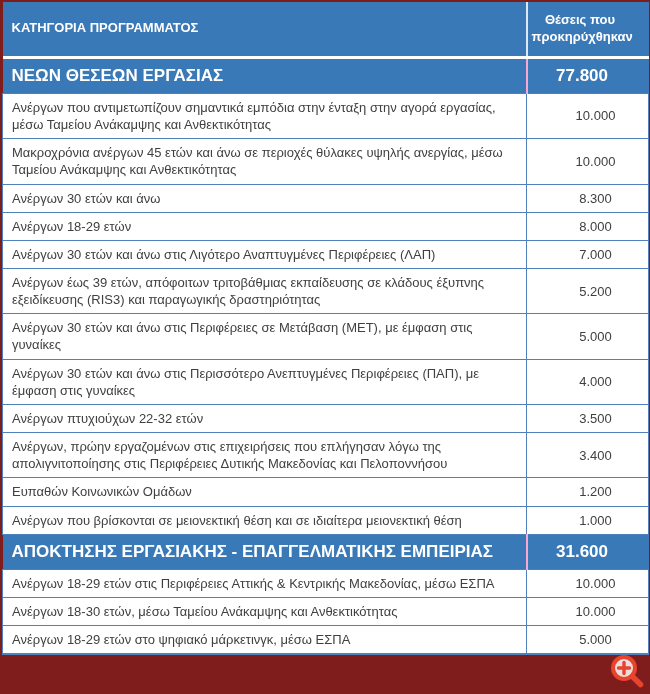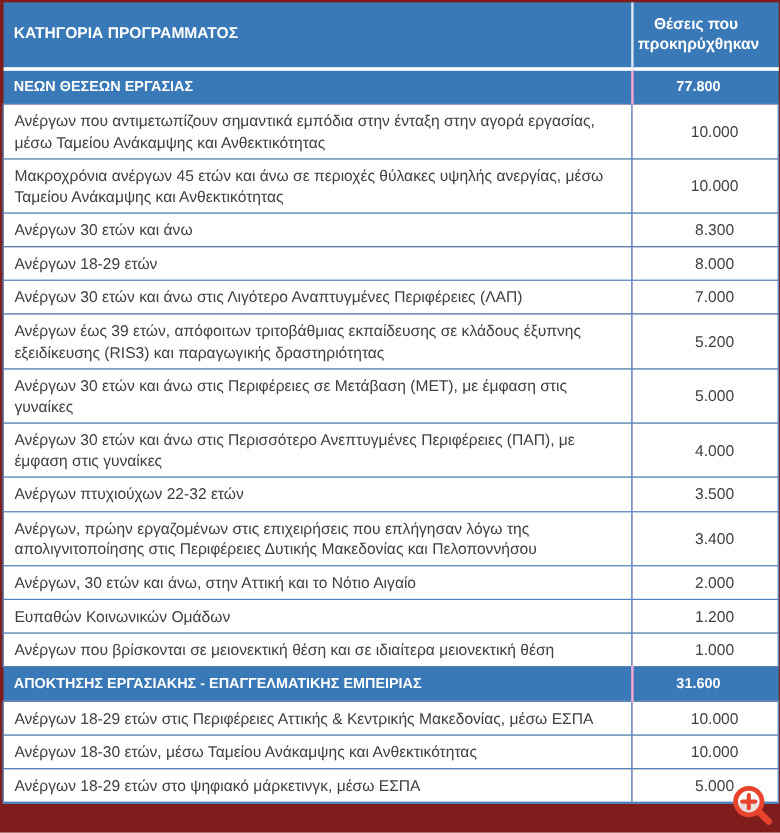--- a/index.html
+++ b/index.html
@@ -46,21 +46,21 @@
     border-left: 2px solid #dbe7f2;
     padding-left: 4px;
     padding-right: 20px;
   }
 
   
   tr.section td {
     background: #3a79b7;
     color: #ffffff;
     font-weight: bold;
-    font-size: 12px;
+    font-size: 17px;
     line-height: 1.3;
     padding: 6px 9px;
     vertical-align: middle;
     border-top: 1px solid #4f81bd;
     border-bottom: 1px solid #4f81bd;
   }
   tr.section td.v {
     text-align: center;
     border-left: 2px solid #f9a8d4;
     padding-left: 4px;
@@ -153,24 +153,20 @@
           </tr>
           <tr class="item">
             <td>Ανέργων πτυχιούχων 22-32 ετών</td>
             <td class="v">3.500</td>
           </tr>
           <tr class="item">
             <td>Ανέργων, πρώην εργαζομένων στις επιχειρήσεις που επλήγησαν λόγω της απολιγνιτοποίησης στις Περιφέρειες Δυτικής Μακεδονίας και Πελοποννήσου</td>
             <td class="v">3.400</td>
           </tr>
           <tr class="item">
-            <td>Ανέργων, 30 ετών και άνω, στην Αττική και το Νότιο Αιγαίο</td>
-            <td class="v">2.000</td>
-          </tr>
-          <tr class="item">
             <td>Ευπαθών Κοινωνικών Ομάδων</td>
             <td class="v">1.200</td>
           </tr>
           <tr class="item">
             <td>Ανέργων που βρίσκονται σε μειονεκτική θέση και σε ιδιαίτερα μειονεκτική θέση</td>
             <td class="v">1.000</td>
           </tr>
           <tr class="section">
             <td>ΑΠΟΚΤΗΣΗΣ ΕΡΓΑΣΙΑΚΗΣ - ΕΠΑΓΓΕΛΜΑΤΙΚΗΣ ΕΜΠΕΙΡΙΑΣ</td>
             <td class="v">31.600</td>

